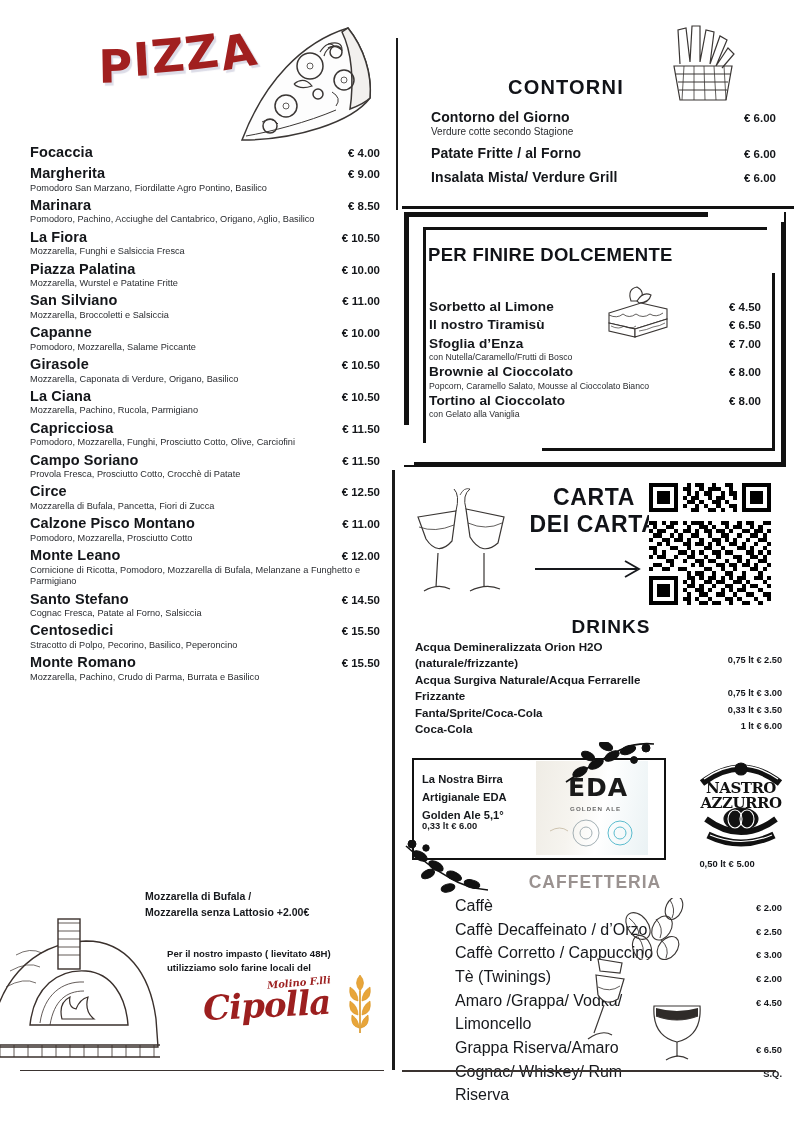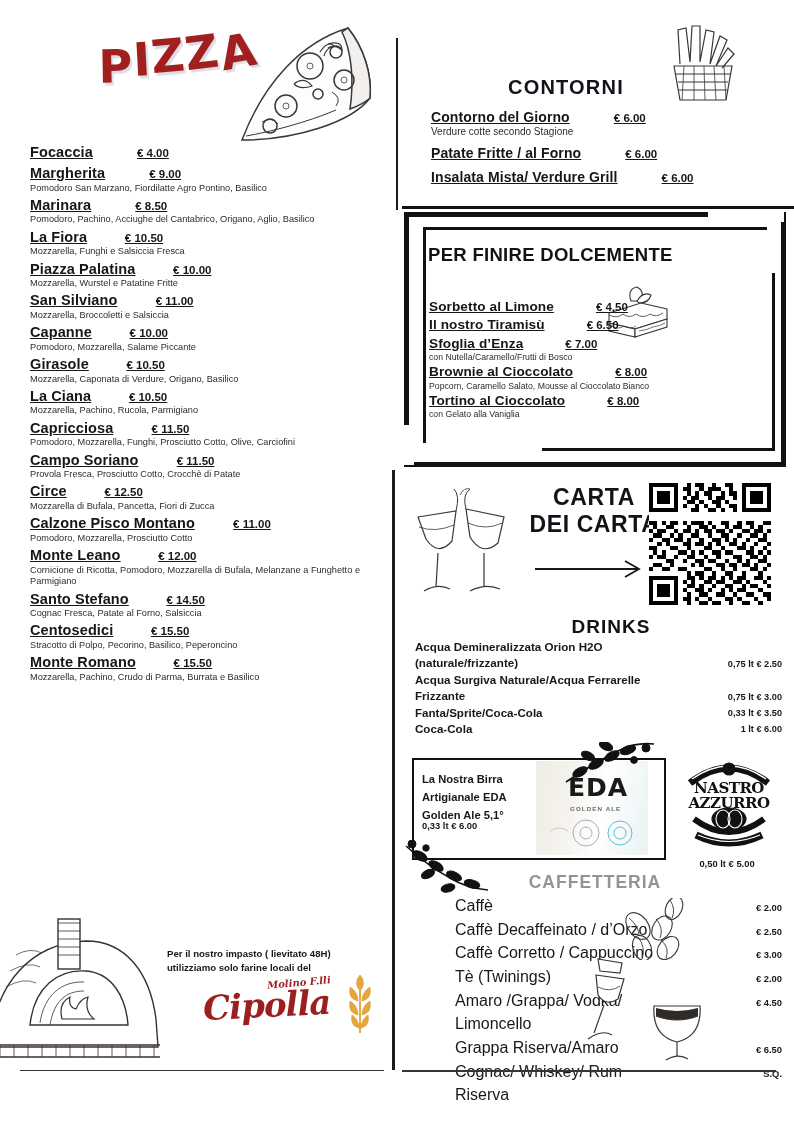--- a/index.html
+++ b/index.html
@@ -37,23 +37,22 @@
   .pizza-title span:nth-child(1){ transform: rotate(5deg) translateY(5px);}
   .pizza-title span:nth-child(2){ transform: rotate(3deg) translateY(1px);}
   .pizza-title span:nth-child(3){ transform: rotate(1deg);}
   .pizza-title span:nth-child(4){ transform: rotate(-1deg);}
   .pizza-title span:nth-child(5){ transform: rotate(-4deg) translateY(3px);}
 
   .pizza-slice { position:absolute; left:224px; top:22px; width:160px; height:128px; }
 
   #pizza-list { position:absolute; left:30px; top:143px; width:350px; }
   .row {
-    display:flex; align-items:baseline; 
+    display:flex; align-items:baseline; justify-content:space-between;
     gap:24px;
-    text-decoration:underline;
   }
   .item-name {
     font-size:14.5px; font-weight:bold; letter-spacing:.1px;
     line-height:1.35; color:#14161a;
   }
   .item-price {
     font-size:11.5px; font-weight:bold; white-space:nowrap; color:#14161a;
   }
   .item-desc {
     font-size:9.2px; color:#2a2c30; line-height:1.28;
@@ -150,21 +149,21 @@
   .arrow { position:absolute; left:137px; top:558px; width:112px; height:22px; }
   .qr { position:absolute; left:253px; top:483px; width:122px; height:122px; }
 
   .drinks-title {
     position:absolute; left:0; top:616px; width:398px;
     text-align:center; font-size:19px; font-weight:bold;
     letter-spacing:1px; color:#111318;padding-left:32px;
   }
 
   #drinks-list { position:absolute; left:19px; top:639px; width:367px; }
-  .dk-row { display:flex; justify-content:space-between; align-items:center; }
+  .dk-row { display:flex; justify-content:space-between; align-items:flex-start; }
   .dk-name { font-size:11.6px; font-weight:bold; line-height:1.42; color:#16181c; }
   .dk-price { font-size:9.2px; font-weight:bold; white-space:nowrap; color:#16181c; }
 
   
   .beer-box {
     position:absolute; left:16px; top:758px; width:254px; height:102px;
     border:2.4px solid #111;
   }
   .beer-text {
     position:absolute; left:26px; top:770px; width:110px;
@@ -183,21 +182,21 @@
     font-size:25px; font-weight:bold; letter-spacing:1px; color:#1a1a1a;
     font-family:"DejaVu Sans", sans-serif;
   }
   .eda-sub {
     position:absolute; left:34px; top:44px;
     font-size:6.2px; font-weight:bold; letter-spacing:1.1px; color:#6a6a6a;
   }
   .olive-tl { position:absolute; left:166px; top:742px; width:96px; height:44px; }
   .olive-bl { position:absolute; left:8px; top:840px; width:86px; height:58px; }
 
-  .nastro { position:absolute; left:284px; top:757px; width:98px; height:92px; }
+  .nastro { position:absolute; left:296px; top:757px; width:98px; height:92px; }
   .nastro-word {
     position:absolute; left:0; top:24px; width:98px; text-align:center;
     font-family:"DejaVu Serif", serif; font-weight:bold;
     font-size:15px; line-height:1.02; color:#111; letter-spacing:-.5px;
   }
   .nastro-price {
     position:absolute; left:282px; top:858px; width:98px; text-align:center;
     font-size:9.4px; font-weight:bold; color:#16181c;
   }
 
@@ -384,20 +383,24 @@
         <path d="M58 8 h22 M58 16 h22 M58 24 h22 M58 32 h22 M58 40 h22" stroke-width=".8"></path>
         <path d="M30 110 C34 72 58 54 86 56 C112 58 126 82 128 110 Z" fill="#fff"></path>
         <path d="M40 108 C44 80 62 66 84 67 M50 110 C54 86 66 76 84 76" stroke-width=".8"></path>
         <path d="M62 104 q-4 -16 8 -22 q-2 10 6 12 q4 -10 12 -12 q-4 14 6 22 z" stroke-width="1.2"></path>
         <path d="M-12 130 h172 M-12 142 h172"></path>
         <path d="M0 130 v12 M14 130 v12 M28 130 v12 M42 130 v12 M56 130 v12 M70 130 v12 M84 130 v12 M98 130 v12 M112 130 v12 M126 130 v12 M140 130 v12 M154 130 v12" stroke-width=".8"></path>
         <path d="M16 40 q14 -8 26 -2 M10 56 q18 -10 30 -4 M6 72 q18 -10 30 -4" stroke-width=".7"></path>
       </g>
     </svg>
 
+    <div class="note1">
+      <div>Mozzarella di Bufala /</div>
+      <div>Mozzarella senza Lattosio  +2.00€</div>
+    </div>
 
     <div class="note2">
       <div>Per il nostro impasto ( lievitato 48H)</div>
       <div>utilizziamo solo farine locali del</div>
     </div>
 
     <div class="cipolla">
       <div class="cip-small">Molino F.lli</div>
       <div class="cip-text">Cipolla</div>
       <svg class="wheat" viewBox="0 0 34 62">

